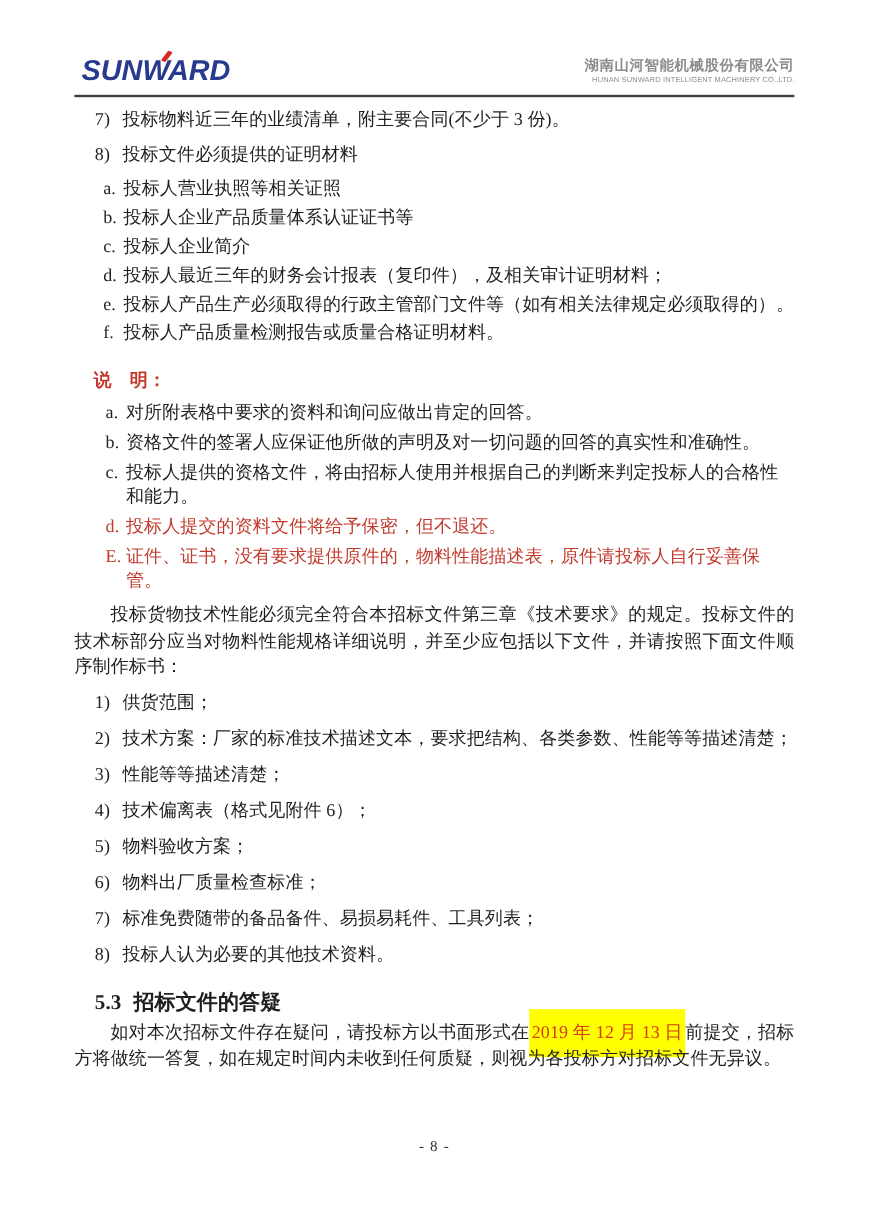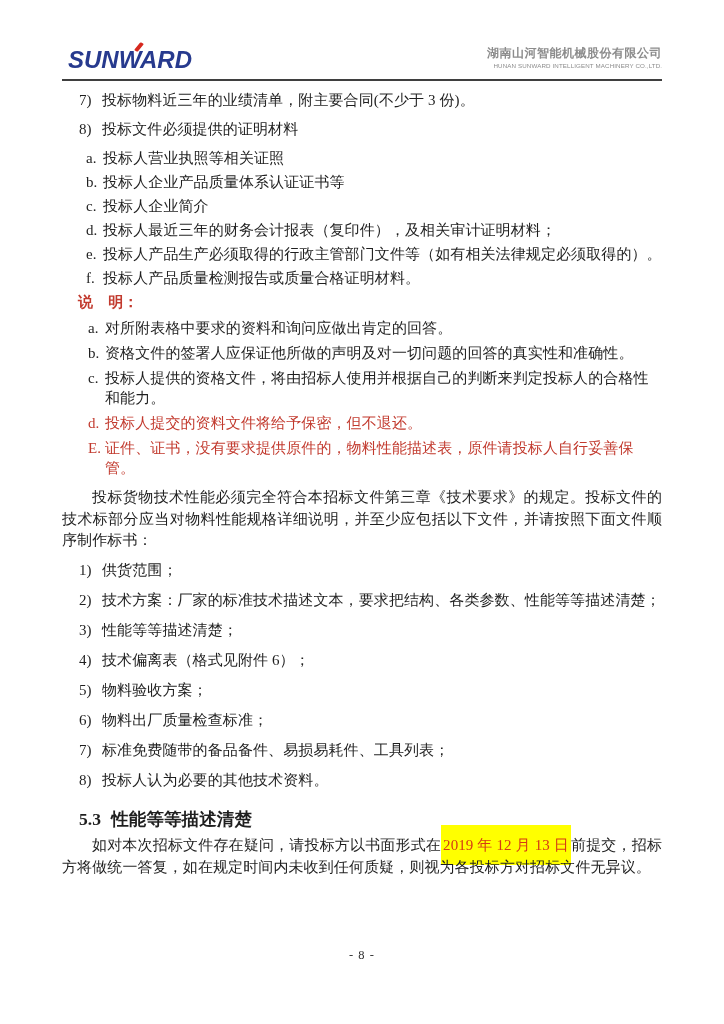--- a/index.html
+++ b/index.html
@@ -23,21 +23,21 @@
     font-size:15px;
     letter-spacing:0.1px;
   }
   
   .header{
     margin:0 62px;
     padding-top:46px;
     padding-bottom:5px;
     display:flex;
     justify-content:space-between;
-    align-items:center;
+    align-items:flex-end;
     border-bottom:2px solid var(--color-rule_dark);
   }
   .logo{
     position:relative;
     font-family:"Liberation Sans","DejaVu Sans",sans-serif;
     font-weight:bold;
     font-style:italic;
     font-size:24px;
     color:var(--color-logo_blue);
     letter-spacing:0px;
@@ -79,21 +79,21 @@
 
   .olist-main{margin-left:17px;padding-top:9px;}
   .olist-main .li{margin-bottom:9px;}
   .olist-main .li-label{width:23px;}
 
   .olist-sub{margin-left:24px;margin-top:6px;}
   .olist-sub .li{margin-bottom:4px;}
   .olist-sub .li-label{width:17px;}
 
   .note-head{
-    margin-left:16px;margin-top:4px;
+    margin-left:16px;margin-top:20px;
     color:var(--color-red);
     font-weight:bold;
     line-height:20px;
   }
   .olist-notes{margin-left:26px;margin-top:6px;}
   .olist-notes .li{margin-bottom:5px;}
   .olist-notes .li-label{width:17px;}
   .olist-notes .li.red{color:var(--color-red);}
 
   .section-head{margin-left:17px;margin-top:12px;line-height:20px;}
@@ -264,21 +264,21 @@
           <span class="li-text">标准免费随带的备品备件、易损易耗件、工具列表；</span>
         </div>
 
         <div class="li">
           <span class="li-label">8)</span>
           <span class="li-text">投标人认为必要的其他技术资料。</span>
         </div>
       </div>
 
     <div class="section-head-big">
-      <span class="sec-num">5.3</span><span class="sec-title">性能等等描述清楚</span>
+      <span class="sec-num">5.3</span><span class="sec-title">招标文件的答疑</span>
     </div>
 
     <p class="para para-53"><span>如对本次招标文件存在疑问，请投标方以书面形式在</span><span class="hl-date">2019 年 12 月 13 日</span><span>前提交，招标方将做统一答复，如在规定时间内未收到任何质疑，则视为各投标方对招标文件无异议。</span></p>
 
   </div>
 
   <div class="footer">- 8 -</div>
 
 </div>
 

